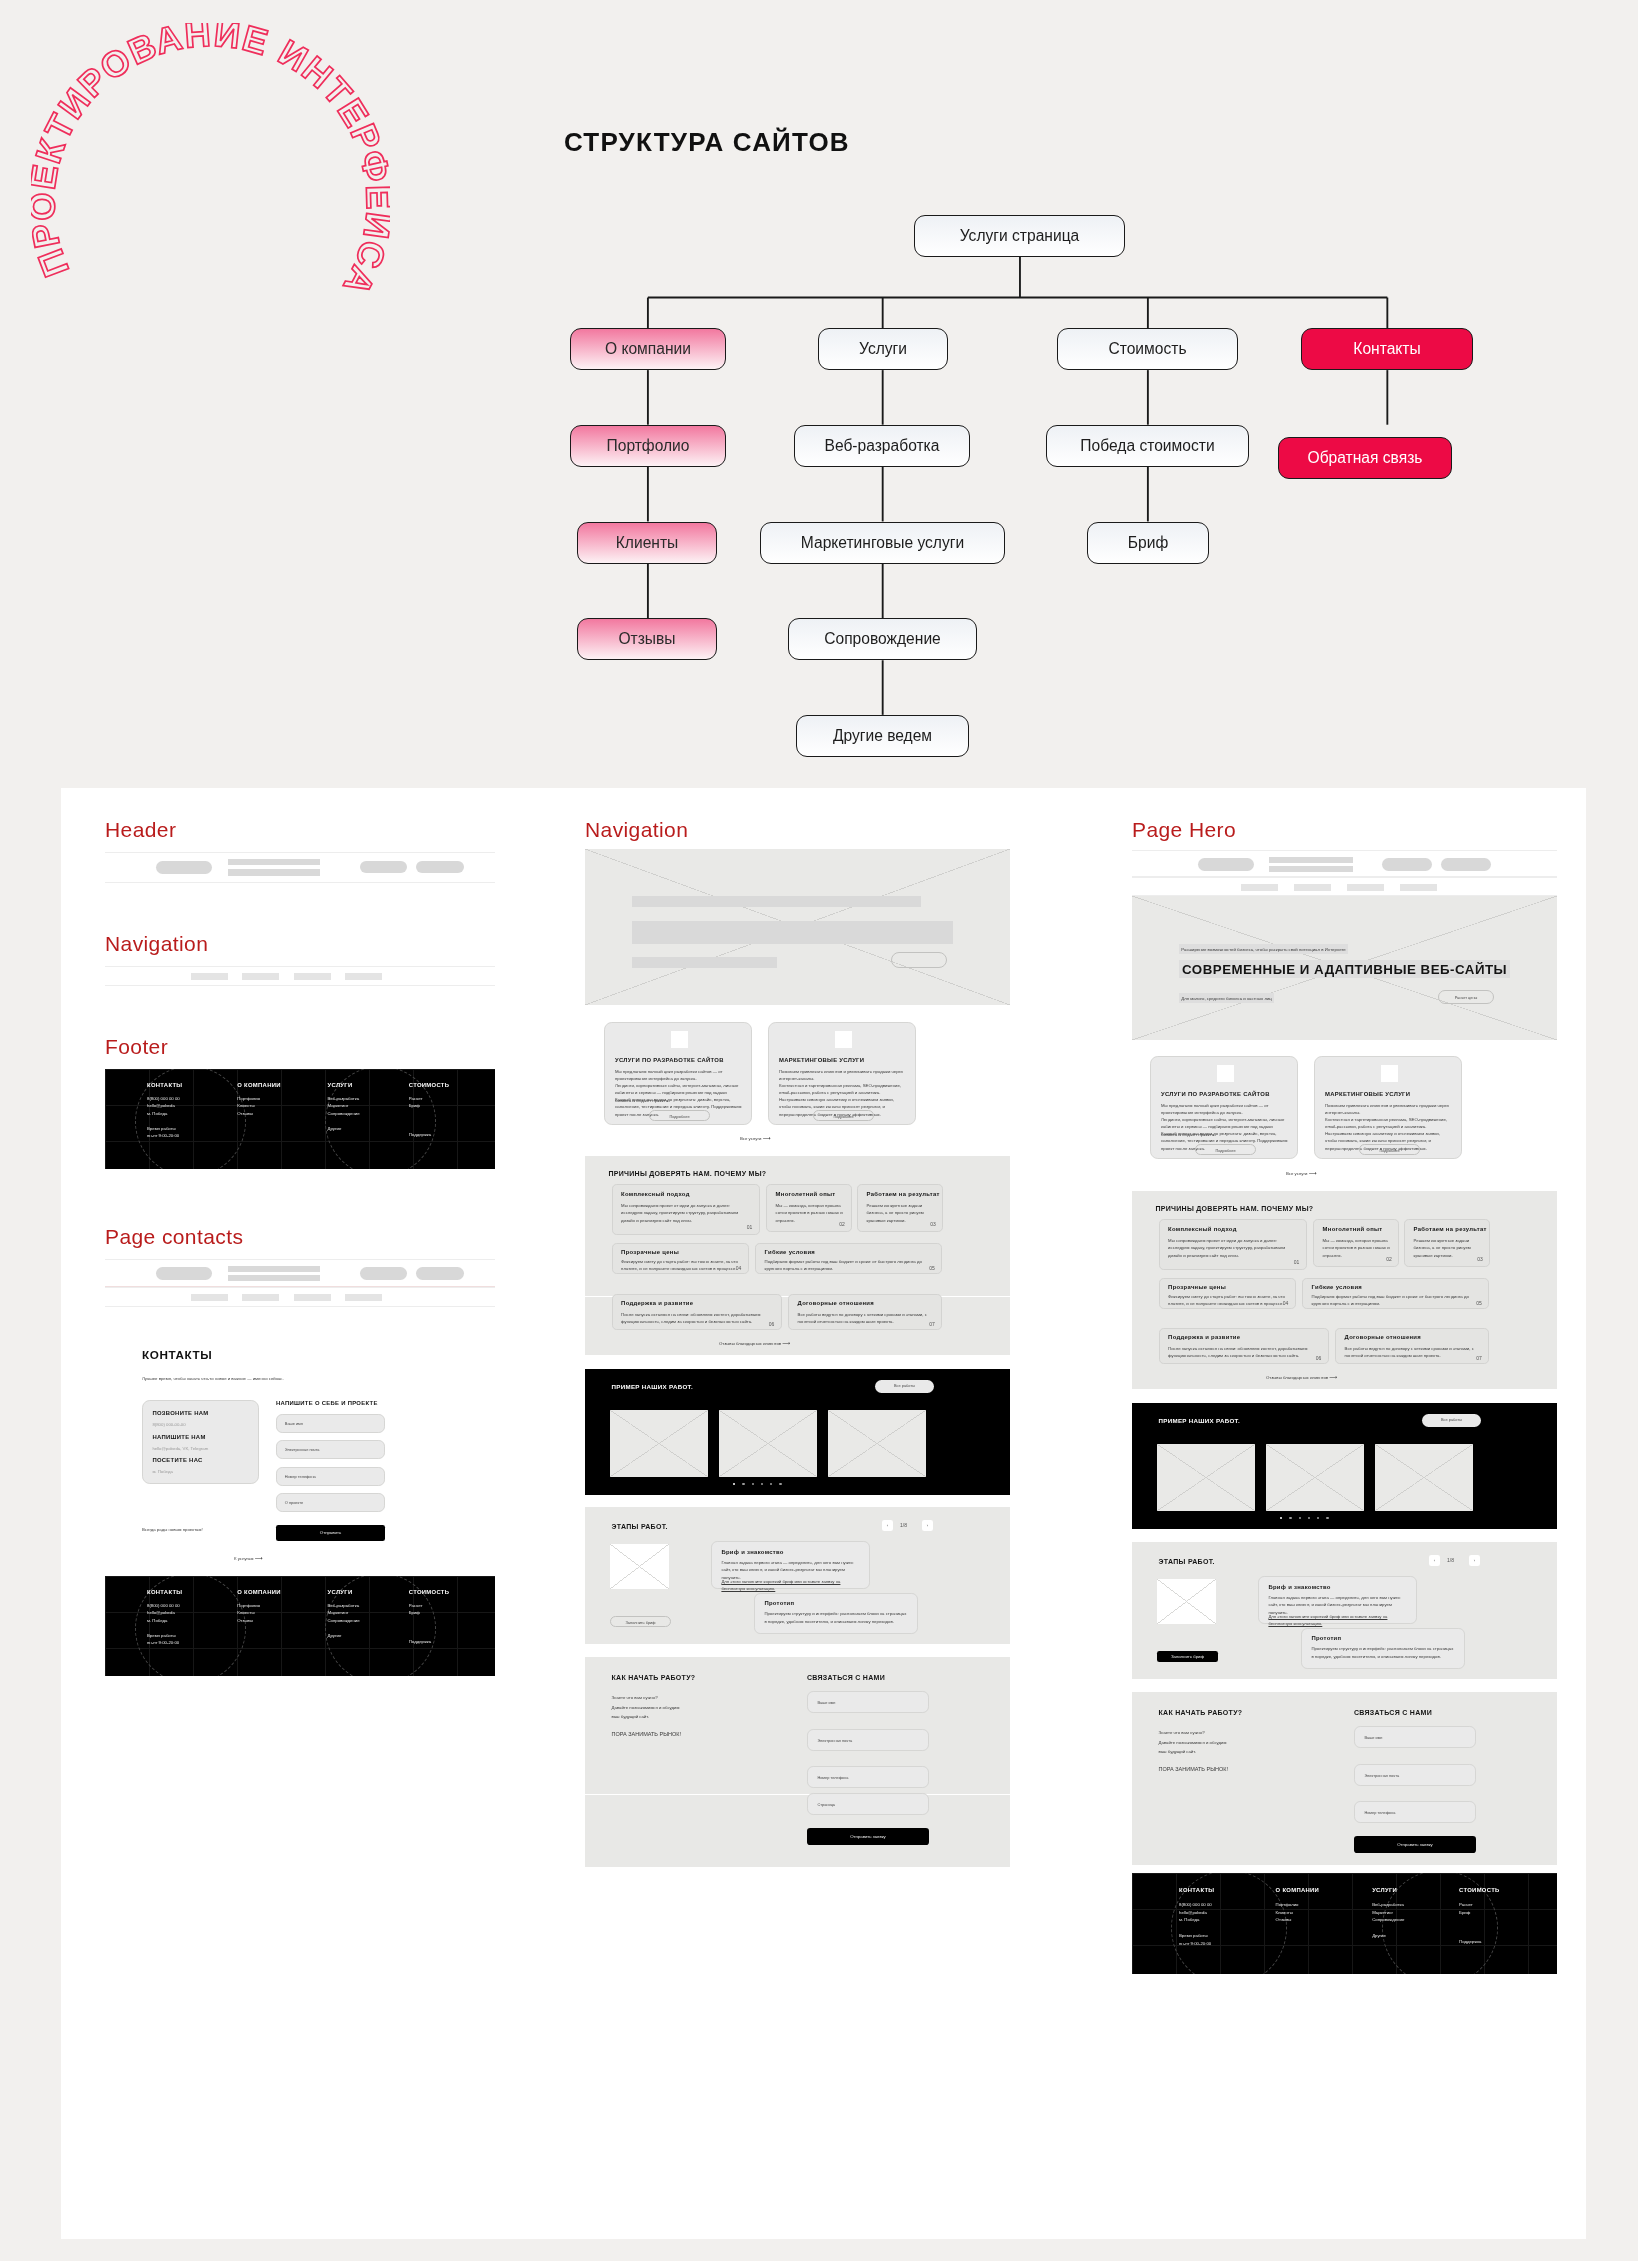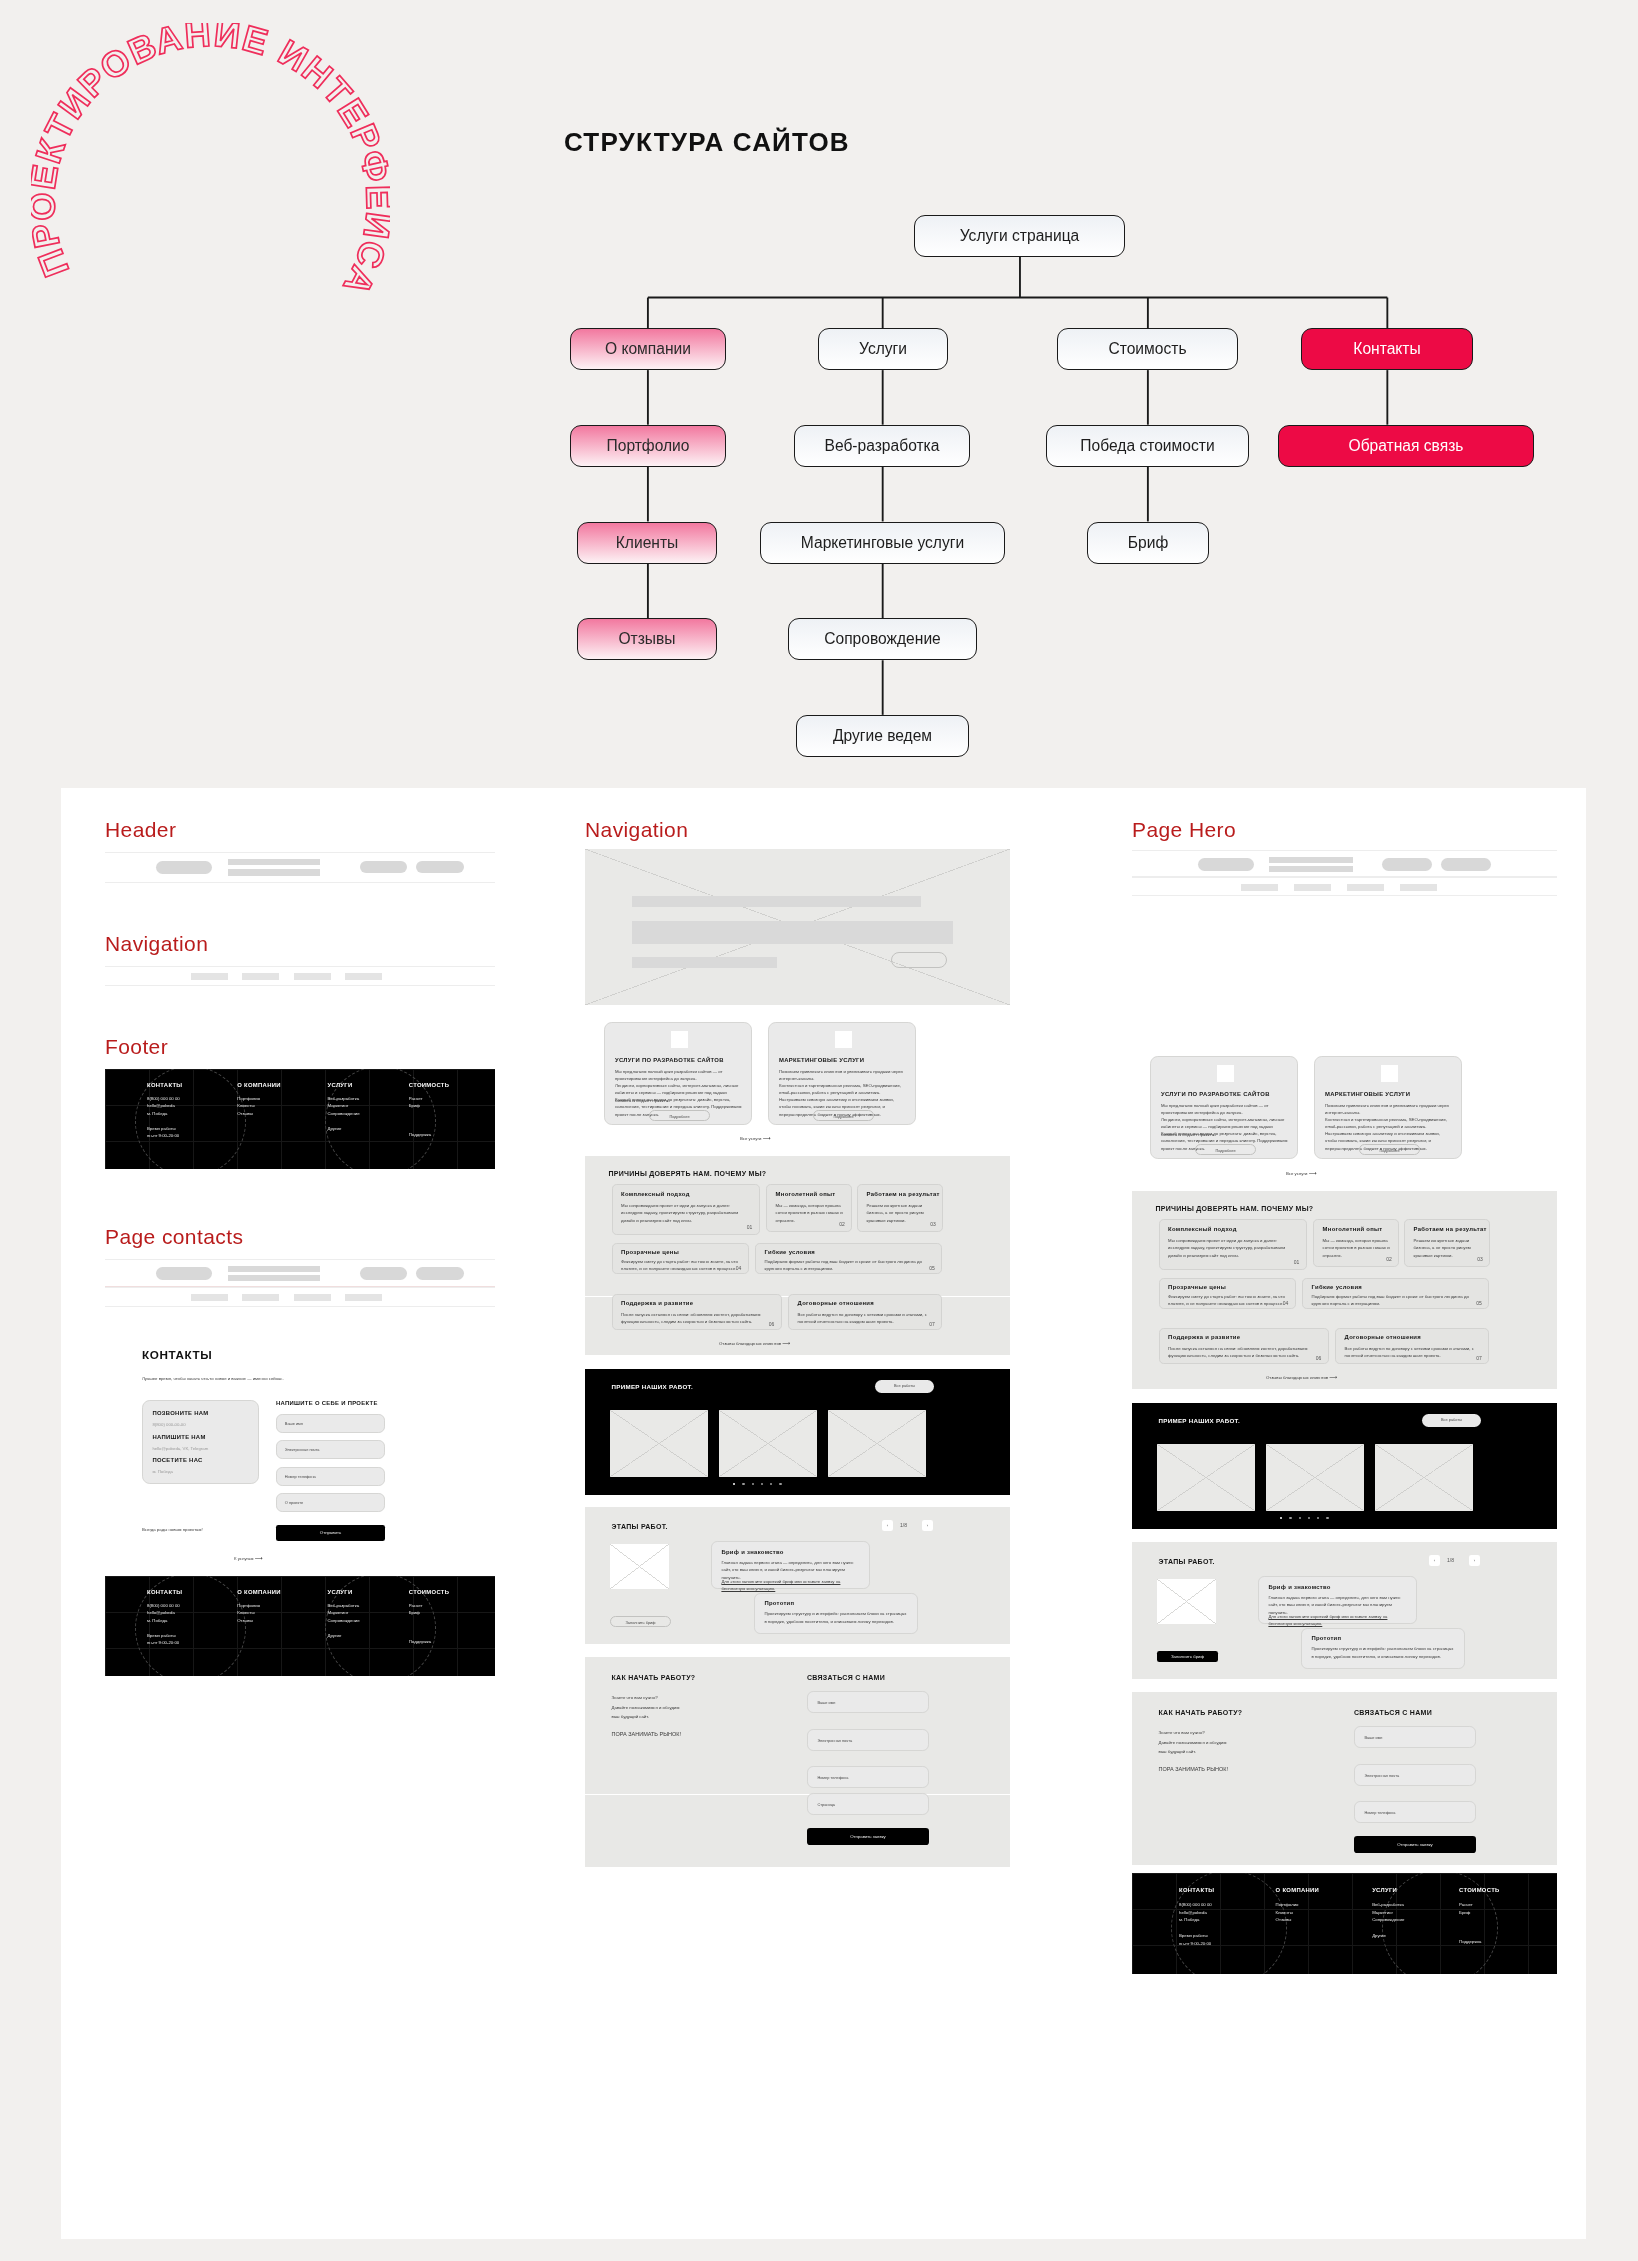--- a/index.html
+++ b/index.html
@@ -185,21 +185,21 @@
   <div class="node" style="left:1046px;top:246px;width:203px;">
     <span>Победа стоимости</span>
     </div>
   <div class="node" style="left:1087px;top:343px;width:122px;">
     <span>Бриф</span>
     </div>
 
   <div class="node red" style="left:1301px;top:149px;width:172px;">
     <span>Контакты</span>
     </div>
-  <div class="node red" style="left:1278px;top:246px;width:256px;">
+  <div class="node red" style="left:1278px;top:258px;width:174px;">
     <span>Обратная связь</span>
     </div>
 </div>
 
 <div id="canvas">
 
   <div class="col-label" style="left:44px;top:30px;">Header</div>
   <div class="wf hdrline" style="left:44px;top:64px;width:390px;height:31px;">
     <div class="wf pill" style="left:51px;top:7.8px;width:56px;height:13.3px;"></div>
     <div class="wf bar" style="left:123px;top:6.2px;width:92px;height:6.2px;"></div>
@@ -525,20 +525,28 @@
     <div class="wf pill" style="left:250px;top:7px;width:50px;height:12.5px;"></div>
     <div class="wf pill" style="left:309px;top:7px;width:50px;height:12.5px;"></div>
   </div>
   <div class="wf hdrline" style="left:1071px;top:89px;width:425px;height:19px;">
     <div class="wf bar-l" style="left:109px;top:5.5px;width:37px;height:7px;"></div>
     <div class="wf bar-l" style="left:162px;top:5.5px;width:37px;height:7px;"></div>
     <div class="wf bar-l" style="left:215px;top:5.5px;width:37px;height:7px;"></div>
     <div class="wf bar-l" style="left:268px;top:5.5px;width:37px;height:7px;"></div>
   </div>
 
+  <div class="wf xbox" style="left:1071px;top:108px;width:425px;height:144px;">
+    <div class="tiny" style="position:absolute;left:47px;top:48px;background:#dedede;padding:1.6px 2.3px;">Расширение возможностей бизнеса, чтобы раскрыть свой потенциал в Интернете</div>
+    <div class="h-hero" style="position:absolute;left:47px;top:64px;background:#dedede;padding:1.6px 3.1px;">СОВРЕМЕННЫЕ И АДАПТИВНЫЕ  ВЕБ-САЙТЫ</div>
+    <div class="tiny" style="position:absolute;left:47px;top:97px;background:#dedede;padding:1.6px 2.3px;">Для малого, среднего бизнеса и частных лиц</div>
+    <div class="wf ghost" style="left:306px;top:94px;width:56px;height:14px;">
+      <div class="lbl" style="text-align:center;line-height:14px;">Расчет цены</div>
+    </div>
+  </div>
 
   <div class="wf cardw" style="left:1089px;top:268px;width:148px;height:103px;border-radius:7.8px;">
     <div class="wf white" style="left:66px;top:7.8px;width:17px;height:17px;"></div>
     <div class="h-xs" style="position:absolute;left:10px;top:34px;">УСЛУГИ ПО РАЗРАБОТКЕ САЙТОВ</div>
     <div class="tiny" style="position:absolute;left:10px;top:45px;width:128px;">Мы предлагаем полный цикл разработки сайтов — от проектирования интерфейса до запуска.</div>
     <div class="tiny" style="position:absolute;left:10px;top:59px;width:128px;">Лендинги, корпоративные сайты, интернет-магазины, личные кабинеты и сервисы — подбираем решение под задачи бизнеса и бюджет проекта.</div>
     <div class="tiny" style="position:absolute;left:10px;top:73px;width:128px;">Каждый проект мы ведем до результата: дизайн, верстка, наполнение, тестирование и передача клиенту. Поддерживаем проект после запуска.</div>
     <div class="wf ghost" style="left:44px;top:87px;width:61px;height:11px;">
       <div class="lbl" style="text-align:center;line-height:11px;">Подробнее</div>
     </div>

